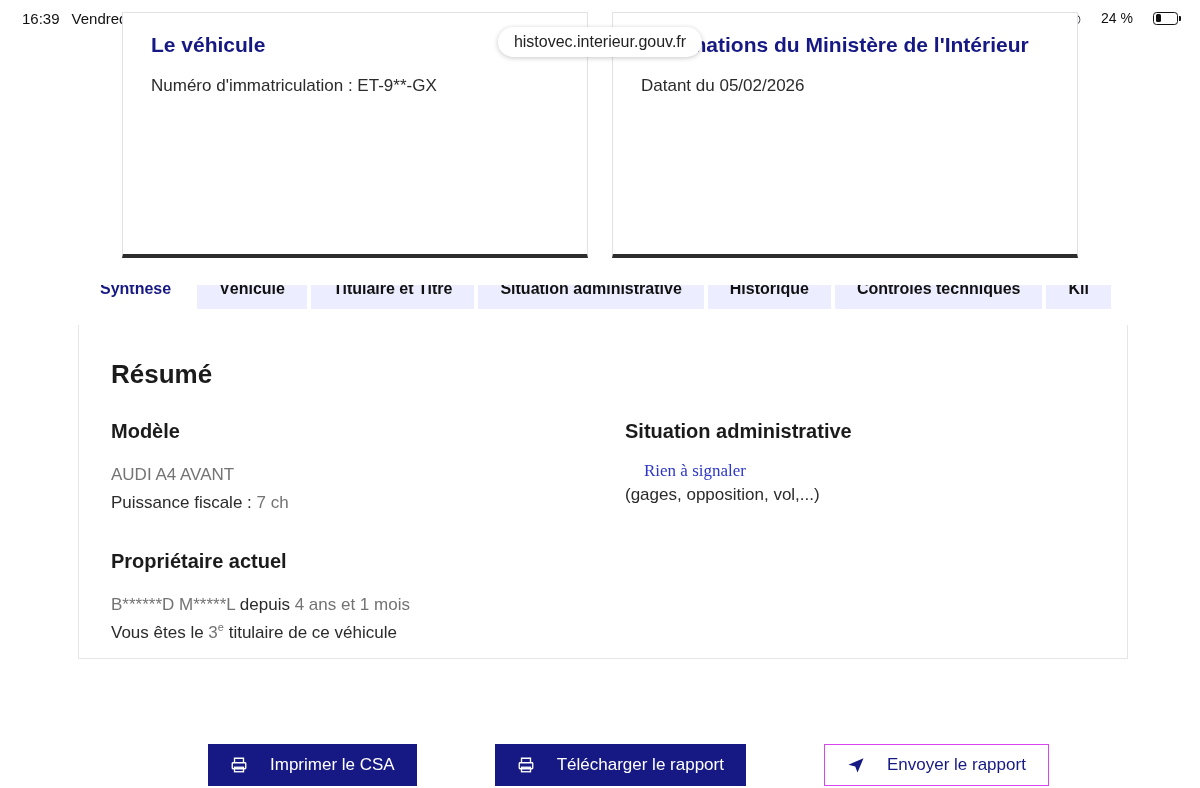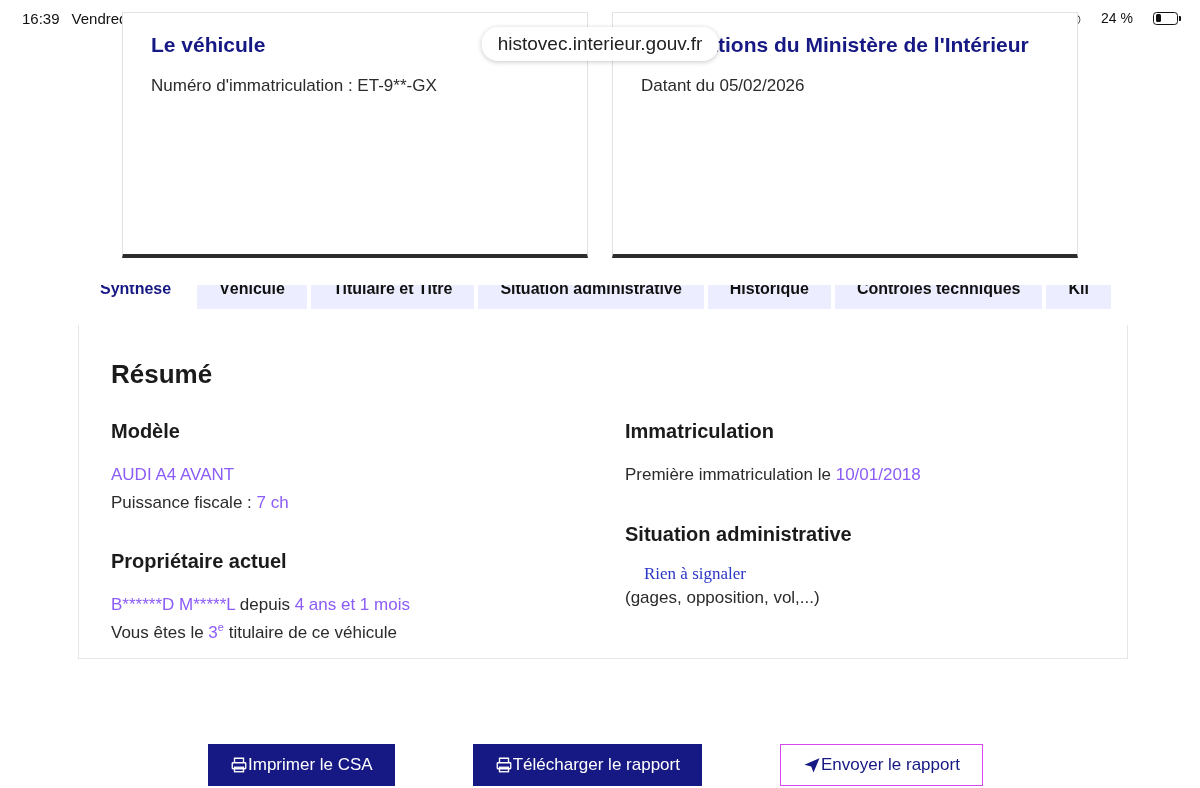--- a/index.html
+++ b/index.html
@@ -41,21 +41,21 @@
     position: absolute; left: 1.5px; top: 1.5px; bottom: 1.5px;
     width: 24%; background: #111; border-radius: 1.5px;
   }
 
   
   .urlpill {
     position: absolute; top: 27px; left: 50%; transform: translateX(-50%);
     background: #ffffff;
     border-radius: 16px;
     padding: 6px 16px;
-    font-size: 19px; color: #222;
+    font-size: 16px; color: #222;
     box-shadow: 0 1px 5px rgba(0,0,0,.22);
     z-index: 40;
     white-space: nowrap;
   }
 
   
   .page { position: absolute; top: 36px; left: 0; width: 1200px; height: 752px; background:#fff; }
 
   
   .cards { position: absolute; top: 0; left: 0; width: 956px; height: 190px; }
@@ -111,32 +111,32 @@
   }
   .cols { display: flex; }
   .col { width: 50%; }
   .col.right { padding-left: 22px; }
   .col h4 {
     font-size: 20px; font-weight: 700; color: #1b1b1b; margin-bottom: 18px;
   }
   .col .blk { margin-bottom: 34px; }
   .col .blk:last-child { margin-bottom: 0; }
   .line { font-size: 17px; color: #2b2b2b; line-height: 1.62; }
-  .lnk { color: #8b5cf6; }
+  .lnk { color: #737373; }
   .sig { display: block; margin-left: 19px; color: #2b36c6; font-size: 17px; font-family: Liberation Serif, serif; }
   sup { font-size: 11px; vertical-align: super; }
 
   
   .footer {
     position: absolute; top: 706px; left: 0; width: 1200px; height: 46px;
     display: flex; align-items: center; gap: 78px;
     padding-left: 208px;
   }
   .btn {
-    height: 42px; display: inline-flex; align-items: center; gap: 0;
+    height: 42px; display: inline-flex; align-items: center; gap: 22px;
     padding: 0 22px; font-size: 17px; cursor: pointer;
     border: none; white-space: nowrap;
   }
   .btn.primary { background: #161883; color: #ffffff; }
   .btn.outline { background: #ffffff; color: #161883; border: 1px solid #d946ef; }
   .ico { display: inline-block; width: 18px; height: 18px; flex: 0 0 18px; }
   .ico svg { display: block; width: 18px; height: 18px; }
 </style>
 </head>
 <body>
@@ -203,26 +203,20 @@
           <div class="line">
             <span class="lnk">B******D M*****L</span><span> depuis </span><span class="lnk">4 ans et 1 mois</span>
           </div>
           <div class="line">
             <span>Vous êtes le </span><span class="lnk">3</span><sup class="lnk">e</sup><span> titulaire de ce véhicule</span>
           </div>
         </div>
       </div>
 
       <div class="col right">
-        <div class="blk">
-          <h4>Immatriculation</h4>
-          <div class="line">
-            <span>Première immatriculation le </span><span class="lnk">10/01/2018</span>
-          </div>
-        </div>
 
         <div class="blk">
           <h4>Situation administrative</h4>
           <span class="sig">Rien à signaler</span>
           <div class="line">(gages, opposition, vol,...)</div>
         </div>
       </div>
 
     </div>
   </div>

